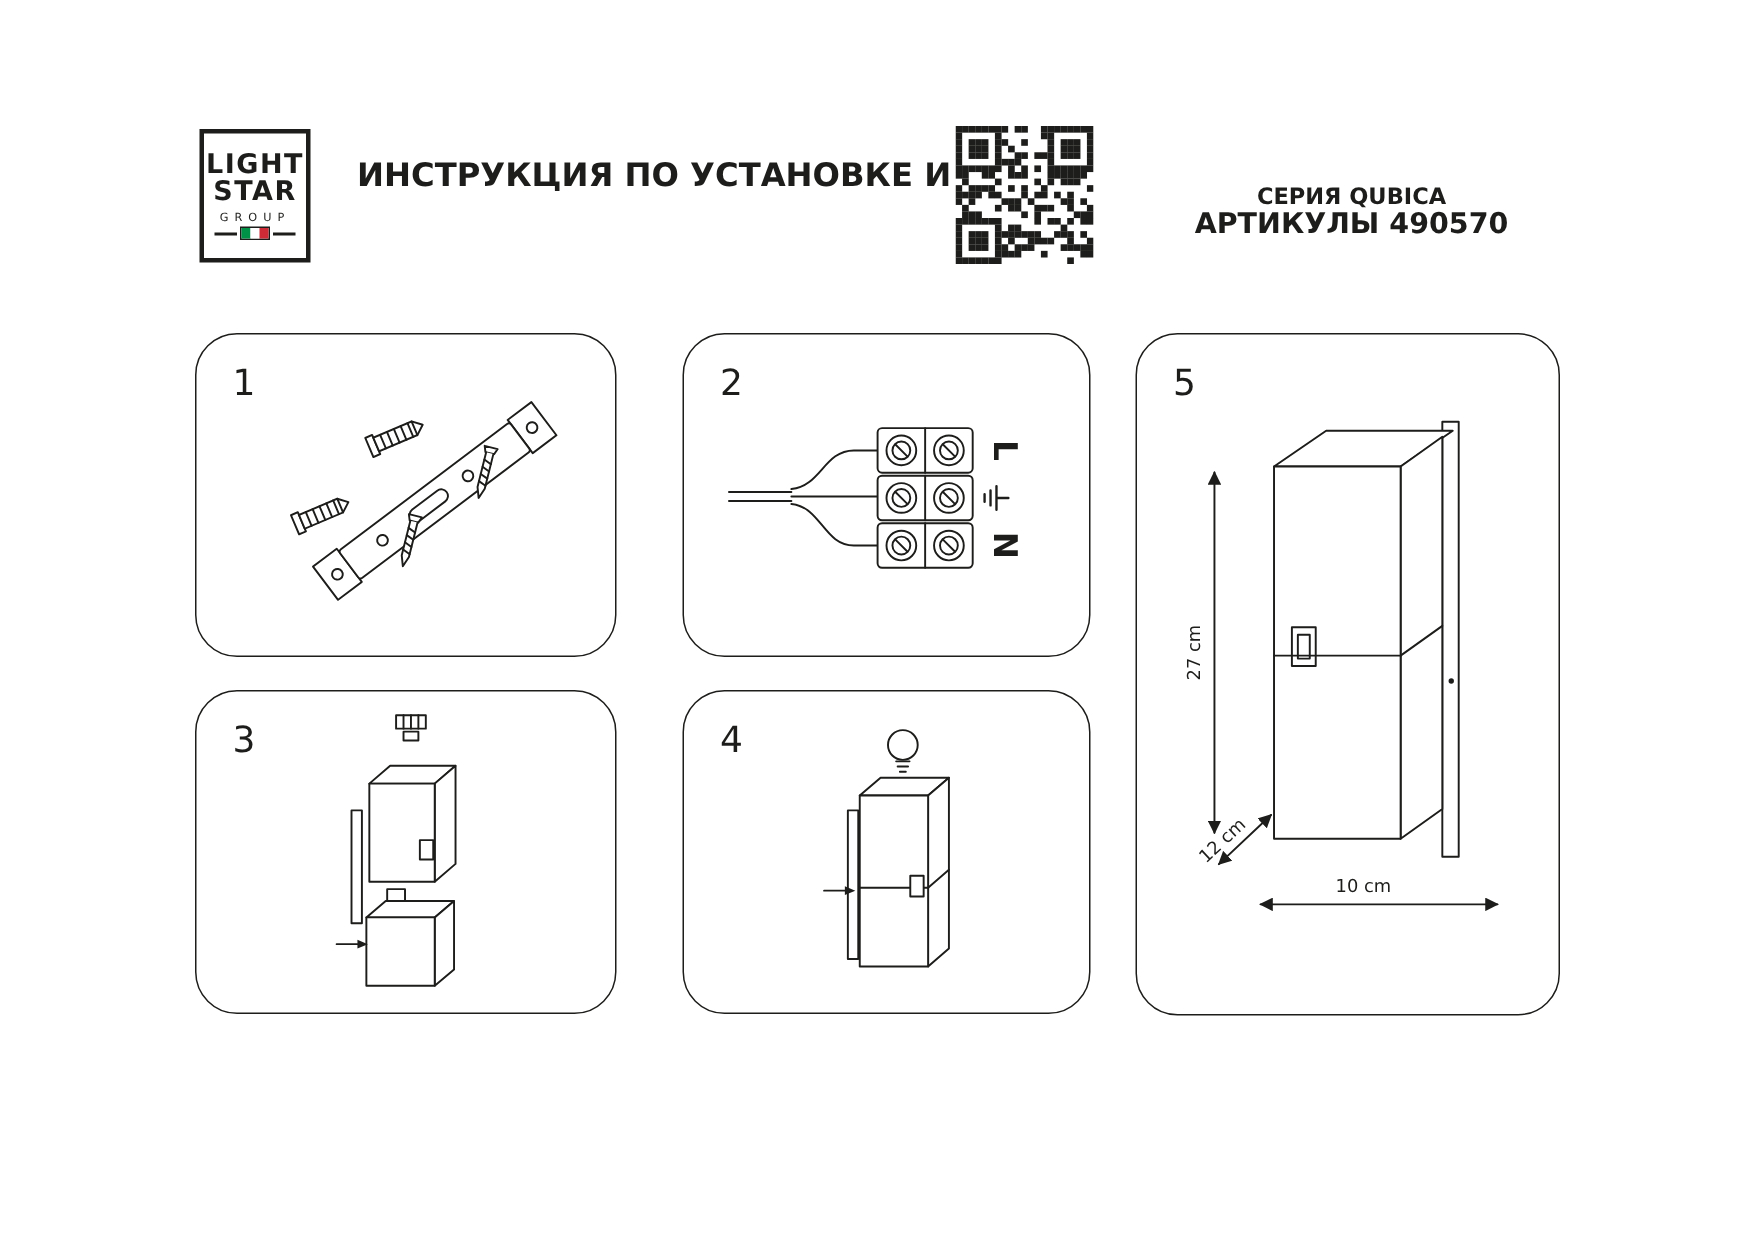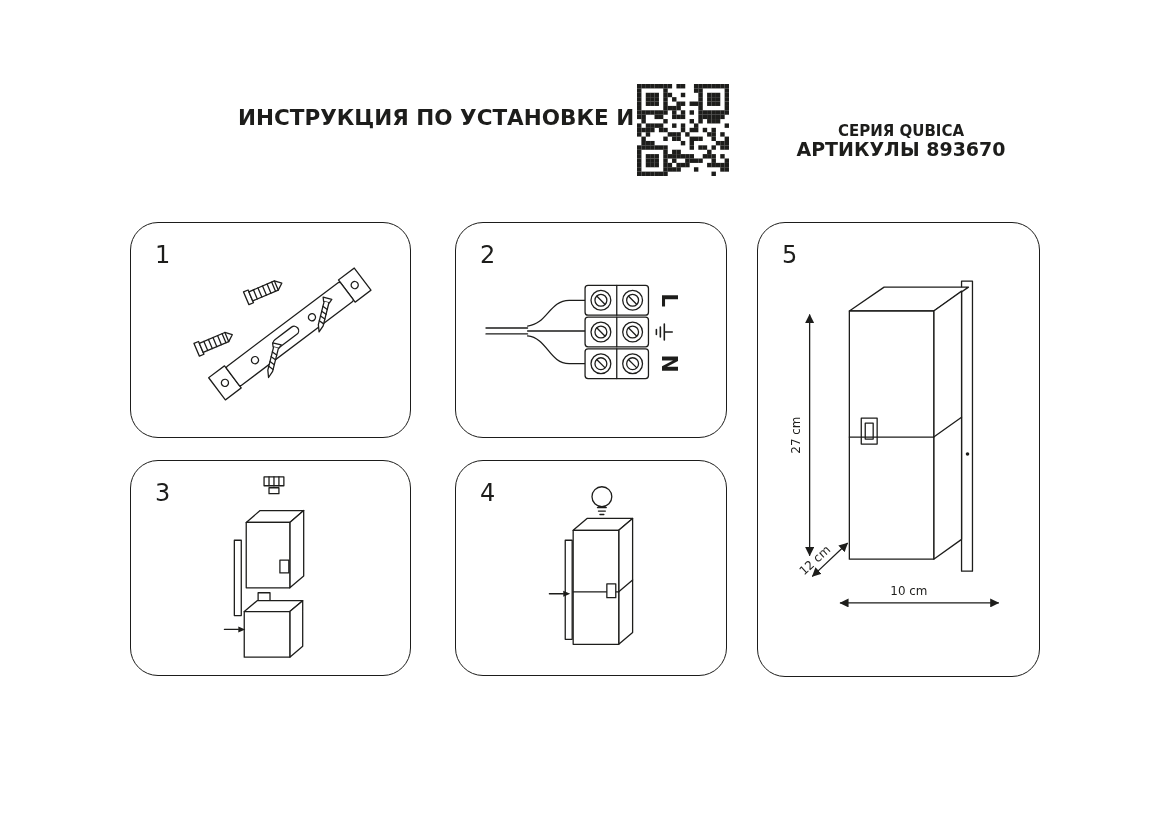--- a/index.html
+++ b/index.html
@@ -47,20 +47,34 @@
   .footer {
     position:absolute; left:758px; top:716px; width:286px;
     text-align:center; font-weight:bold; font-size:17.5px;
   }
 </style>
 </head>
 <body>
 
 <div class="page">
 
+  <div class="logo-box">
+    <div class="logo-word">LIGHT</div>
+    <div class="logo-word">STAR</div>
+    <div class="logo-group">GROUP</div>
+    <div class="logo-flagrow">
+      <div class="rule"></div>
+      <div class="flag">
+          <span class="g"></span>
+          <span class="w"></span>
+          <span class="r"></span>
+        </div>
+      <div class="rule"></div>
+    </div>
+  </div>
 
   <div class="title">
     <div>ИНСТРУКЦИЯ ПО УСТАНОВКЕ И</div>
   </div>
 
   <div class="qr">
     <svg viewBox="0 0 90 90" fill="#1d1d1b">
         <rect x="0.00" y="0.00" width="4.34" height="4.34"></rect>
         <rect x="4.29" y="0.00" width="4.34" height="4.34"></rect>
         <rect x="8.57" y="0.00" width="4.34" height="4.34"></rect>
@@ -283,21 +297,21 @@
         <rect x="8.57" y="85.71" width="4.34" height="4.34"></rect>
         <rect x="12.86" y="85.71" width="4.34" height="4.34"></rect>
         <rect x="17.14" y="85.71" width="4.34" height="4.34"></rect>
         <rect x="21.43" y="85.71" width="4.34" height="4.34"></rect>
         <rect x="25.71" y="85.71" width="4.34" height="4.34"></rect>
         <rect x="72.86" y="85.71" width="4.34" height="4.34"></rect>
       </svg>
   </div>
 
   <div class="hdr-right series">СЕРИЯ QUBICA</div>
-  <div class="hdr-right articles">АРТИКУЛЫ 893670</div>
+  <div class="hdr-right articles">АРТИКУЛЫ 490570</div>
 
   <div class="panel p1">
     <div class="step-num">1</div>
     <svg viewBox="0 0 281 216">
       <g stroke="#1d1d1b" fill="none" stroke-width="1.3" stroke-linejoin="round" stroke-linecap="round">
 
         <g transform="translate(160,112) rotate(-37)">
           <rect x="-92" y="-14" width="20" height="28" fill="#fff"></rect>
           <rect x="72" y="-14" width="20" height="28" fill="#fff"></rect>
           <rect x="-72" y="-12" width="144" height="24" rx="2" fill="#fff"></rect>

